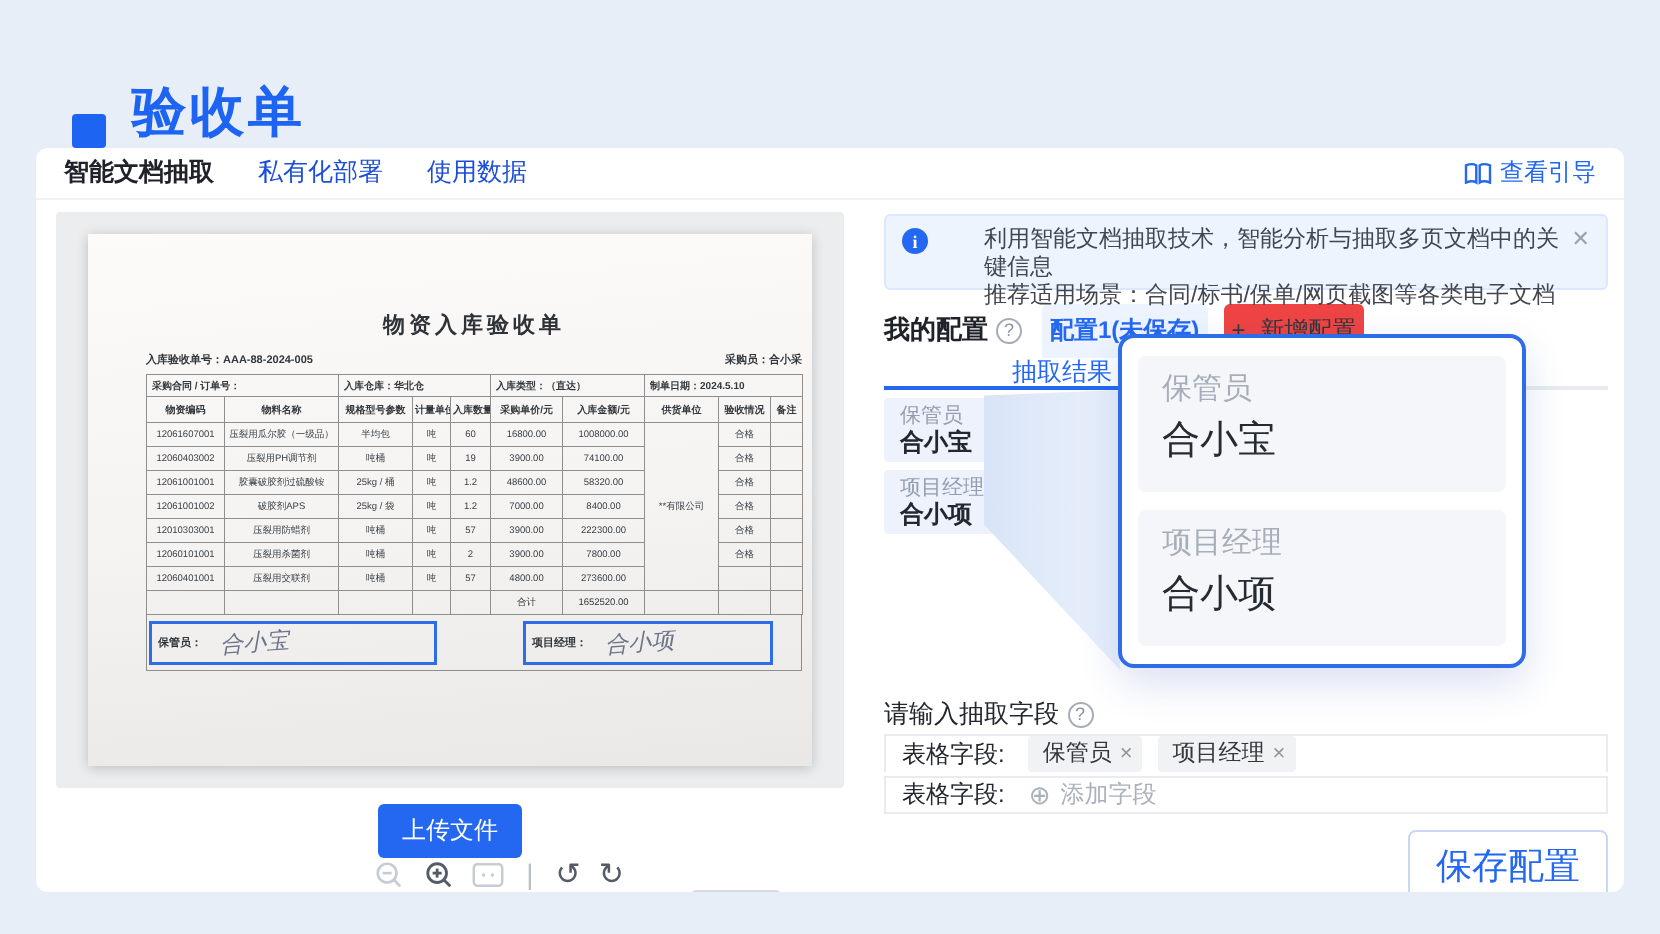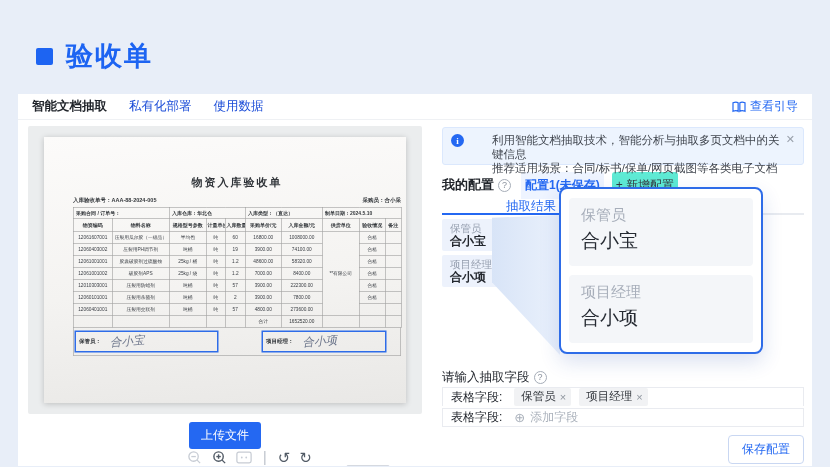--- a/index.html
+++ b/index.html
@@ -2,26 +2,26 @@
 <html><head>
 <meta charset="utf-8">
 <style>
   * { box-sizing: border-box; margin: 0; padding: 0; }
   html,body { width:830px; height:467px; overflow:hidden; }
   body {
     font-family: "Liberation Sans", "DejaVu Sans", sans-serif;
     background:#e8eef8; color:#23272e;
   }
   
-  .hero { height:94px; display:flex; align-items:center; padding:18px 0 0 36px; }
+  .hero { height:74px; display:flex; align-items:flex-end; padding:18px 0 0 36px; }
   .hero-square { width:17px; height:17px; background:#1d64f2; border-radius:2px; margin-right:13px; }
   .hero-title { font-size:27px; font-weight:bold; color:#1d64f2; letter-spacing:2px; }
 
   
-  .card { margin:0 18px; height:372px; background:#fff; border-radius:0; display:flex; flex-direction:column; overflow:hidden; }
+  .card { margin:0 18px; height:372px; background:#fff; border-radius:6px; display:flex; flex-direction:column; overflow:hidden; }
   .topnav { height:26px; flex:0 0 26px; border-bottom:1px solid #eff1f4; display:flex; align-items:center; padding:0 14px; gap:22px; font-size:12.5px; }
   .topnav .tab { color:#1d4ed8; cursor:pointer; }
   .topnav .tab.active { color:#1f2329; font-weight:bold; }
   .guide { margin-left:auto; color:#2468f2; display:flex; align-items:center; gap:4px; font-size:12px; cursor:pointer; }
 
   .main { flex:1; display:flex; min-height:0; }
 
   
   .left-pane { width:414px; flex:0 0 414px; padding:6px 10px 0 10px; display:flex; flex-direction:column; }
   .viewport { height:288px; background:#ebedee; position:relative; overflow:hidden; border-radius:2px; }
@@ -60,21 +60,21 @@
   .banner { background:#edf4fe; border:1px solid #dbe8fd; border-radius:3px; padding:5px 22px 5px 8px; display:flex; gap:6px; position:relative; height:38px; }
   .info-ic { width:13px; height:13px; border-radius:50%; background:#2468f2; color:#fff; font-size:9px; font-weight:bold; display:inline-flex; align-items:center; justify-content:center; flex:0 0 13px; margin-top:1px; font-family:"Liberation Serif",serif; }
   .banner-text { font-size:11.5px; color:#41464f; line-height:14px;margin-left:22px; }
   .banner-close { position:absolute; right:8px; top:5px; color:#9aa1ab; font-size:11px; cursor:pointer; }
 
   .config-row { margin-top:7px; display:flex; align-items:center; height:26px; }
   .config-label { font-size:13px; font-weight:bold; color:#1f2329; }
   .help-ic { width:13px; height:13px; border-radius:50%; border:1px solid #a6adb8; color:#8a919c; font-size:9px; display:inline-flex; align-items:center; justify-content:center; margin:0 10px 0 4px; }
   .cfg-tab { font-size:12px; padding:5px 4px; border-radius:3px 3px 0 0; cursor:pointer; }
   .cfg-tab.cur { background:#eef4ff; color:#2468f2; font-weight:bold; }
-  .cfg-tab.add { background:#5eead4; color:#33373d; margin-left:8px; }
+  .cfg-tab.add { background:#ef4444; color:#33373d; margin-left:8px;font-family:Liberation Mono, monospace; }
 
   .result-head { height:18px; display:flex; align-items:flex-start; background:linear-gradient(to right,#2468f2 0 46%, #e8ebf0 46% 100%) bottom/100% 2px no-repeat; }
   .result-tab { margin-left:64px; font-size:12.5px; color:#2468f2; cursor:pointer; }
 
   .fieldlist { margin-top:4px; width:127px; }
   .fieldcard { width:127px; background:#edf2fc; border-radius:2px; padding:3px 0 4px 8px; margin-bottom:4px; height:32px; cursor:pointer; }
   .fieldcard .fl { font-size:10.5px; color:#959eae; line-height:12px; }
   .fieldcard .fv { font-size:12px; color:#23272e; font-weight:bold; line-height:14px; }
 
   .beam { position:absolute; left:60px; top:95px; width:68px; height:140px; z-index:2;
@@ -92,21 +92,21 @@
   .prompt { margin-top:78px; font-size:12.5px; color:#23272e; display:flex; align-items:center; height:16px; }
   .frow { margin-top:2px; border:1px solid #e9ebf0; border-bottom:none; height:20px; display:flex; align-items:center; padding:0 8px; font-size:12px; }
   .frow.last { border-bottom:1px solid #e9ebf0; }
   .frow-label { color:#23272e; margin-right:12px; }
   .tag { background:#f1f2f4; border-radius:2px; font-size:11.5px; color:#33373d; padding:1px 5px 2px 7px; margin-right:8px; display:inline-flex; align-items:center; gap:4px; cursor:pointer; }
   .tag .x { color:#8e959e; font-size:11px; cursor:pointer; }
   .addfield { color:#aab1bb; display:flex; align-items:center; gap:5px; cursor:pointer; }
   .addfield .plus { font-size:13px; line-height:1; }
 
   .btnrow { margin-top:8px; display:flex; justify-content:flex-end; gap:10px; }
-  .btn-save { background:#fff; border:1px solid #c9d7f2; color:#2468f2; font-size:12px; border-radius:4px; padding:5px 13px; cursor:pointer; }
+  .btn-save { background:#fff; border:1px solid #c9d7f2; color:#2468f2; font-size:18px; border-radius:4px; padding:5px 13px; cursor:pointer; }
   .btn-extract { background:#2468f2; border:none; color:#fff; font-size:12px; border-radius:4px; padding:5px 15px; letter-spacing:3px; cursor:pointer; }
 </style>
 </head>
 <body>
 
 <div class="page">
 
   <div class="hero">
     <div class="hero-square"></div>
     <div class="hero-title">验收单</div>

